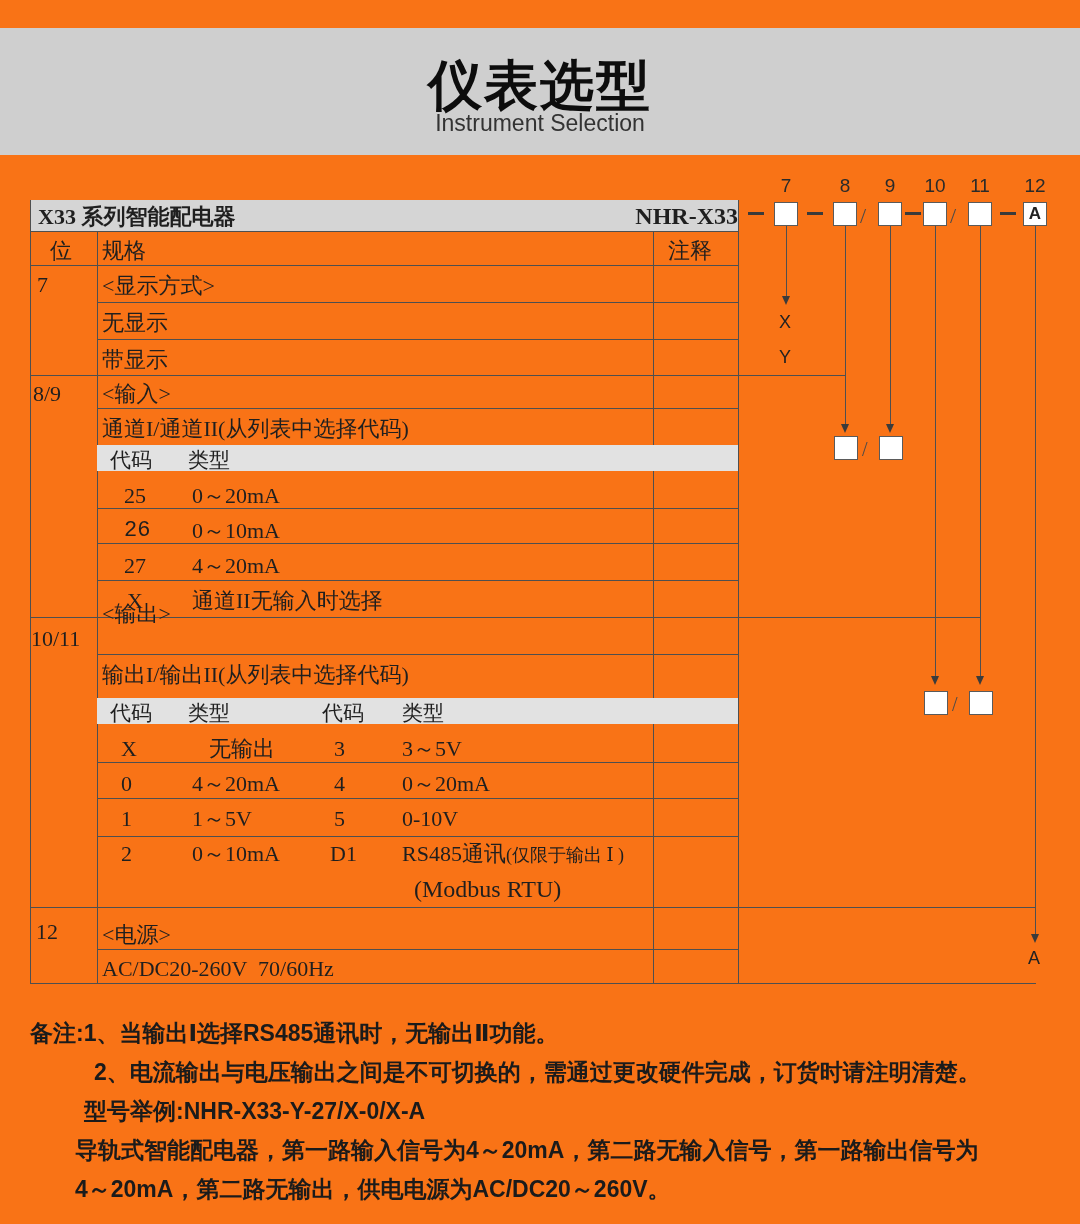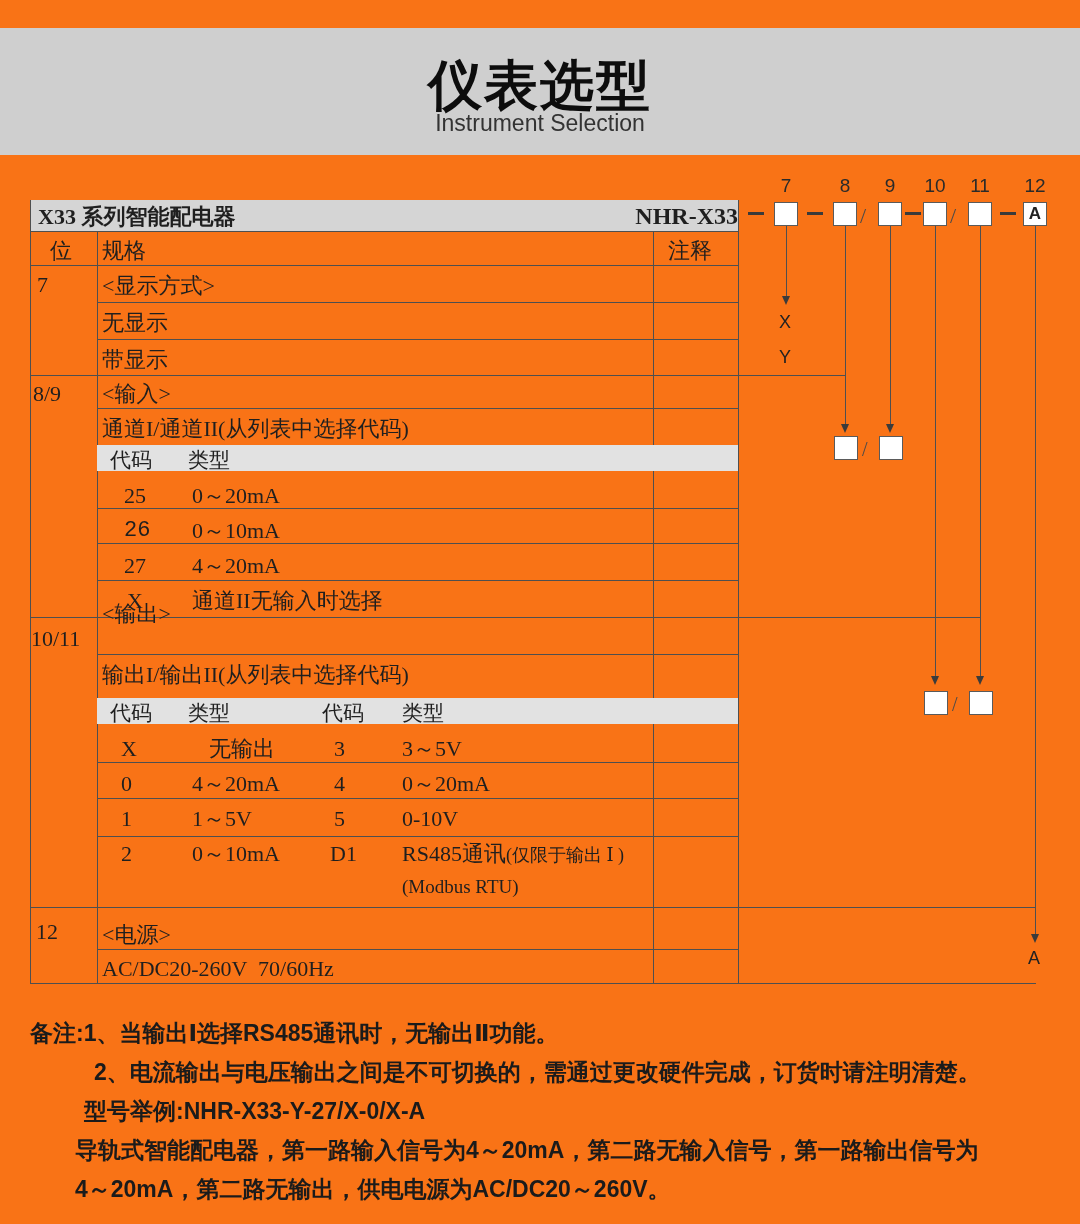--- a/index.html
+++ b/index.html
@@ -161,21 +161,21 @@
 
   <span class="t cell" style="left:121px;top:806px;">1</span>
   <span class="t cell" style="left:192px;top:806px;">1～5V</span>
   <span class="t cell" style="left:334px;top:806px;">5</span>
   <span class="t cell" style="left:402px;top:806px;">0-10V</span>
 
   <span class="t cell" style="left:121px;top:841px;">2</span>
   <span class="t cell" style="left:192px;top:841px;">0～10mA</span>
   <span class="t cell" style="left:330px;top:841px;">D1</span>
   <span class="t" style="left:402px;top:841px;"><span class="cell">RS485通讯</span><span class="cell-sm">(仅限于输出 Ⅰ )</span></span>
-  <span class="t cell" style="left:402px;top:876px;font-size:19px;">(Modbus RTU)</span>
+  <span class="t cell" style="left:414px;top:876px;font-size:24px;">(Modbus RTU)</span>
 
   <span class="t cell" style="left:36px;top:919px;">12</span>
   <span class="t cell" style="left:102px;top:922px;">&lt;电源&gt;</span>
   <span class="t cell" style="left:102px;top:956px;">AC/DC20-260V  70/60Hz</span>
 
   <span class="notes-line" style="left:30px;top:1018px;">备注:1、当输出Ⅰ选择RS485通讯时，无输出Ⅱ功能。</span>
   <span class="notes-line" style="left:94px;top:1057px;">2、电流输出与电压输出之间是不可切换的，需通过更改硬件完成，订货时请注明清楚。</span>
   <span class="notes-line" style="left:84px;top:1096px;">型号举例:NHR-X33-Y-27/X-0/X-A</span>
   <span class="notes-line" style="left:75px;top:1135px;">导轨式智能配电器，第一路输入信号为4～20mA，第二路无输入信号，第一路输出信号为</span>
   <span class="notes-line" style="left:75px;top:1174px;">4～20mA，第二路无输出，供电电源为AC/DC20～260V。</span>

